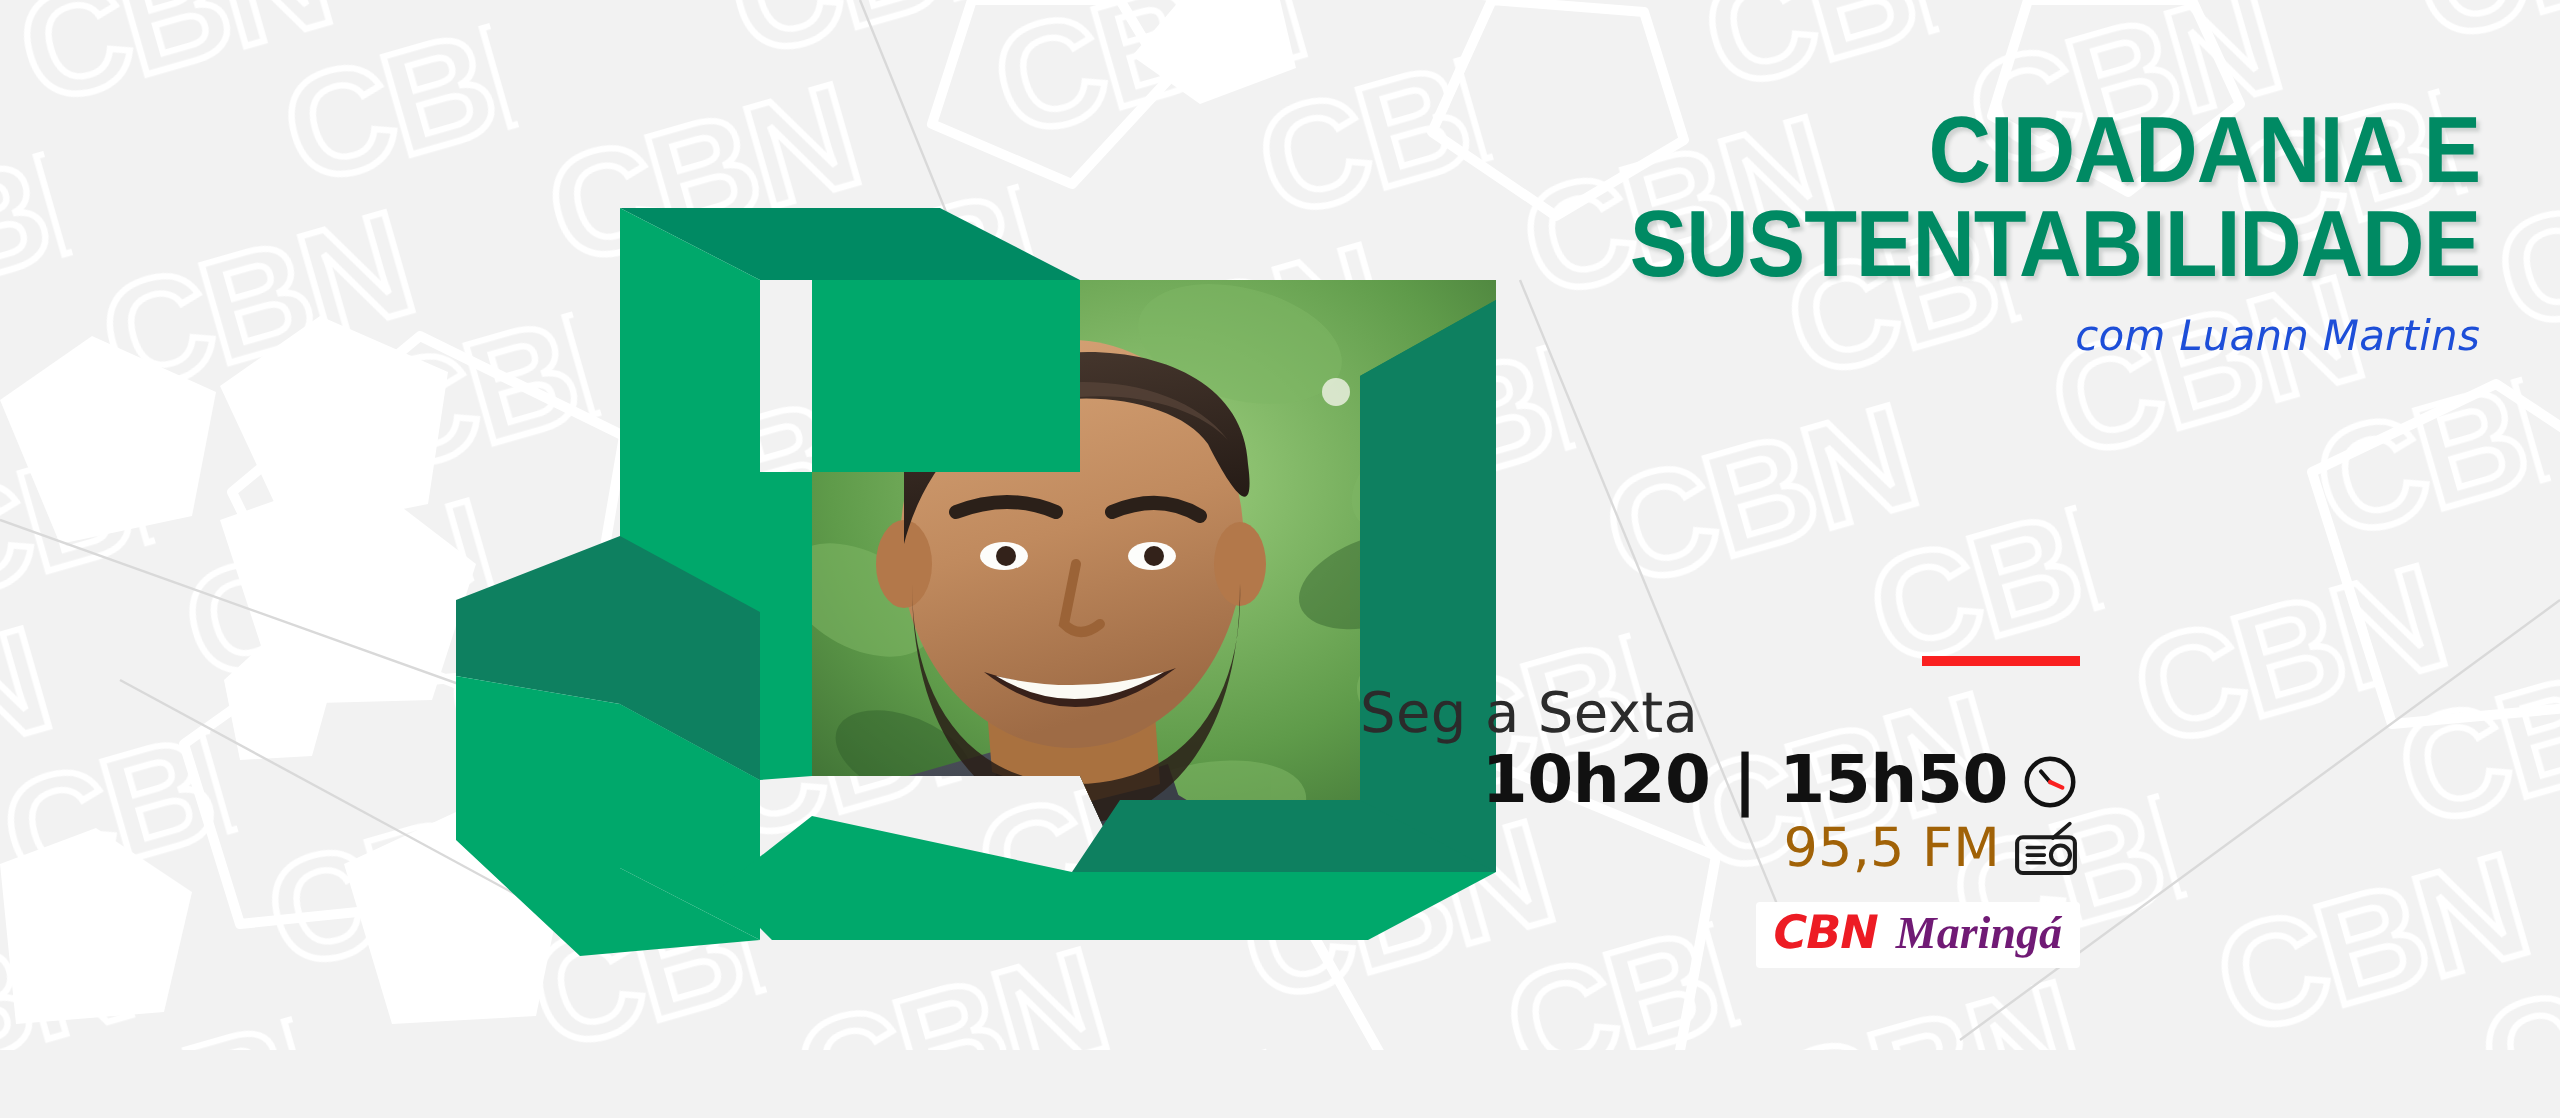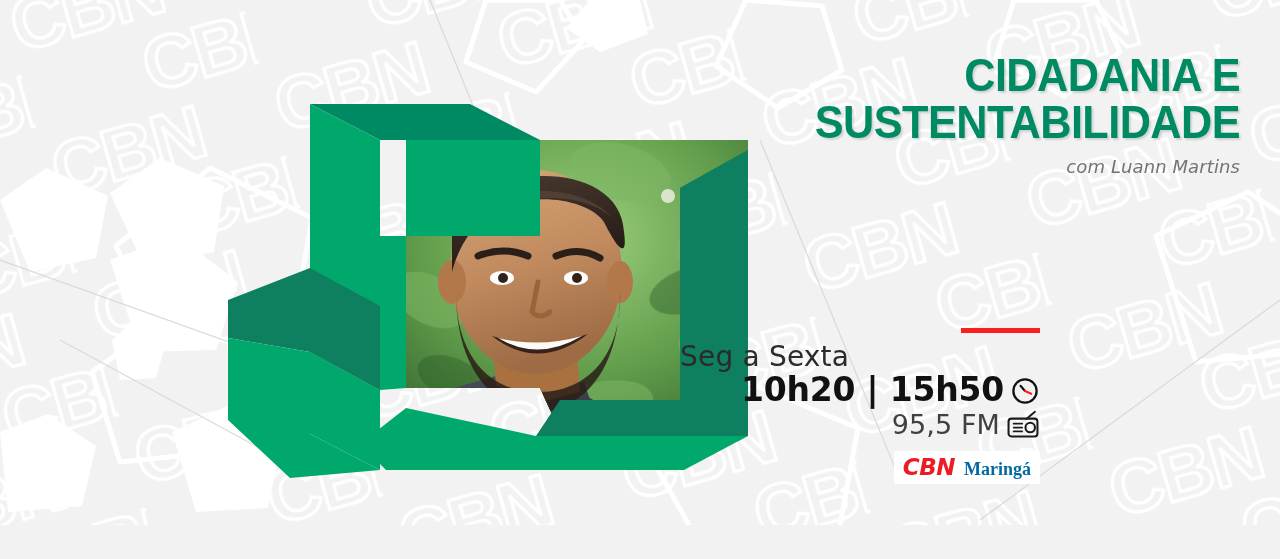--- a/index.html
+++ b/index.html
@@ -43,22 +43,22 @@
     line-height:0.99;
     letter-spacing:-0.6px;
     transform:scaleX(0.92);
     transform-origin:right center;
     white-space:nowrap;
     text-shadow:2px 2px 2px rgba(120,130,125,0.28);
   }
   #subtitle {
     display:block;
     margin-top:11px;
-    color:#737373;
-    font-size:18px;
+    color:#1d4ed8;
+    font-size:21px;
     font-style:italic;
     font-family:"DejaVu Sans", sans-serif;
     letter-spacing:0.1px;
     white-space:nowrap;
   }
 
   
   #info-block {
     position:absolute;
     right:240px; top:328px;
@@ -92,21 +92,21 @@
     font-family:"DejaVu Sans", sans-serif;
     font-weight:bold;
     font-size:33px;
     color:#111;
     line-height:1.12;
     letter-spacing:-0.2px;
   }
   #frequency {
     font-family:"DejaVu Sans", sans-serif;
     font-size:27px;
-    color:#404040;
+    color:#a16207;
     line-height:1.15;
     letter-spacing:0.1px;
   }
   .icon-svg { display:block; }
 
   
   #station-logo {
     display:flex;
     align-items:baseline;
     justify-content:flex-end;
@@ -122,23 +122,24 @@
     font-family:"DejaVu Sans", sans-serif;
     font-weight:bold;
     font-style:italic;
     font-size:23px;
     color:#ed1c24;
     letter-spacing:-0.5px;
   }
   #logo-city {
     font-family:"Liberation Serif", serif;
     font-weight:bold;
-    font-size:18px;
-    color:#0369a1;
+    font-size:23px;
+    color:#701a75;
     letter-spacing:0px;
+    font-style:italic;
   }
 </style>
 </head>
 <body>
 
 <div id="banner">
 
   <svg class="bg-layer" id="watermark" viewBox="0 0 1280 559" preserveAspectRatio="xMidYMid slice" aria-hidden="true">
     <defs>
       <pattern id="cbnTile" patternUnits="userSpaceOnUse" width="232" height="150" patternTransform="rotate(-16 0 0)">

